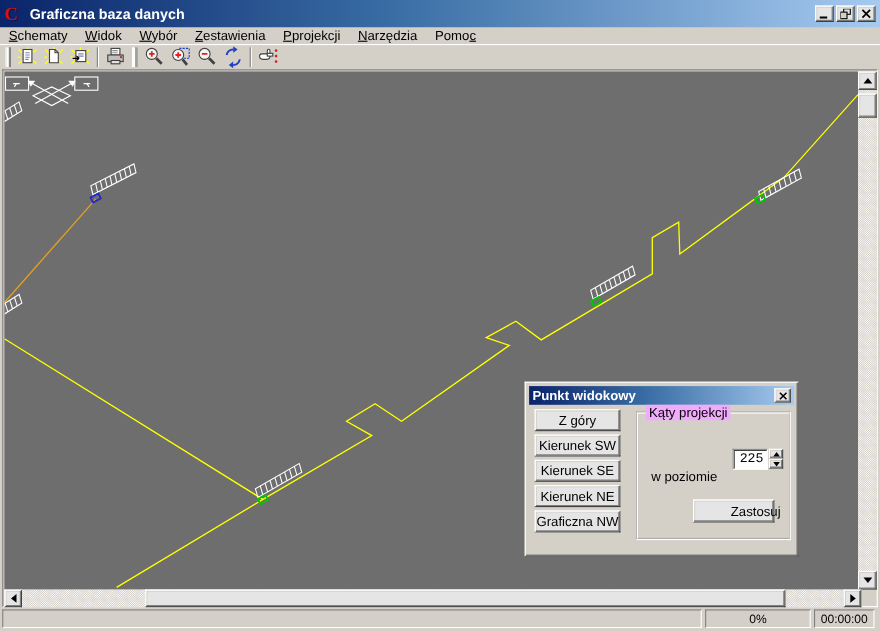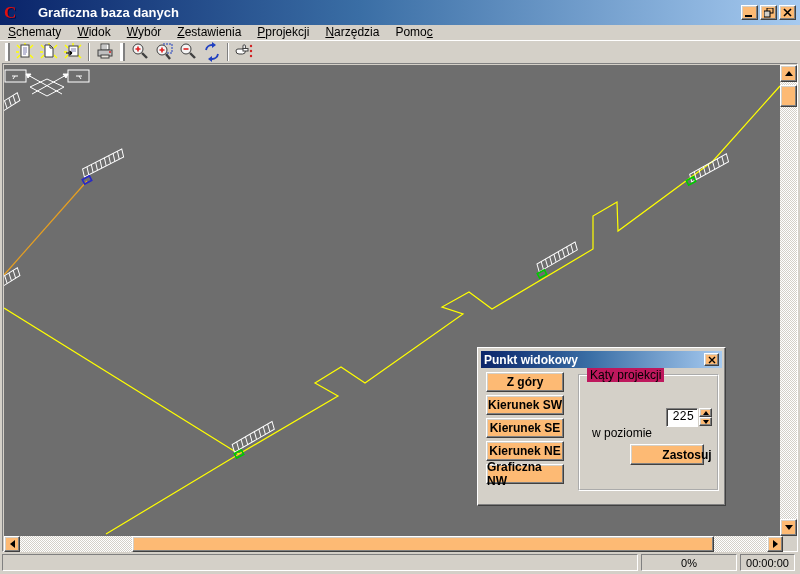--- a/index.html
+++ b/index.html
@@ -1,34 +1,34 @@
 <!DOCTYPE html>
 <html><head>
 <meta charset="utf-8">
 <style>
   * { margin:0; padding:0; box-sizing:border-box; }
   html,body { width:800px; height:574px; overflow:hidden; }
   body { font-family:"Liberation Sans", sans-serif; font-size:12px; background:#d4d0c8; color:#000; }
   #app { position:relative; width:800px; height:574px; background:#d4d0c8; }
 
   
-  .raised { background:#fdba74; border:1px solid; border-color:#ffffff #404040 #404040 #ffffff; box-shadow:inset -1px -1px 0 #808080, inset 1px 1px 0 #d4d0c8;font-weight:bold; }
+  .raised { background:#e5e5e5; border:1px solid; border-color:#ffffff #404040 #404040 #ffffff; box-shadow:inset -1px -1px 0 #808080, inset 1px 1px 0 #d4d0c8; }
   .deep   { border:1px solid; border-color:#808080 #ffffff #ffffff #808080; box-shadow:inset 1px 1px 0 #404040; background:#fff; }
   .checker { background-color:#d4d0c8;
     background-image:linear-gradient(45deg,#ffffff 25%,transparent 25%,transparent 75%,#ffffff 75%),
                      linear-gradient(45deg,#ffffff 25%,transparent 25%,transparent 75%,#ffffff 75%);
     background-size:2px 2px; background-position:0 0,1px 1px; }
 
   
   #titlebar { position:absolute; left:0; top:0; width:800px; height:25px;
     background:linear-gradient(90deg,#0a246a 0%,#3a6ea5 45%,#a6caf0 100%);
     display:flex; align-items:center; padding:0 4px; }
   #app-logo { width:18px; height:18px; color:#e01010; font-weight:bold; font-size:17px; line-height:18px;
     text-shadow:1px 1px 0 #001050; font-family:"Liberation Serif", serif; }
-  #title-text { color:#fff; font-weight:bold; font-size:13px; margin-left:16px; flex:1; }
+  #title-text { color:#fff; font-weight:bold; font-size:13px; margin-left:5px; flex:1; }
   .tbtn { width:17px; height:15px; margin-left:2px; display:flex; align-items:center; justify-content:center; }
   .tbtn svg { display:block; }
 
   
   #menubar { position:absolute; left:0; top:25px; width:800px; height:15px; display:flex; align-items:center; background:#d4d0c8; }
   .menu-item { padding:0 8px; height:15px; line-height:15px; cursor:default; white-space:nowrap; }
 
   
   #toolbar { position:absolute; left:0; top:40px; width:800px; height:23px; background:#d4d0c8;
     border-top:1px solid #ffffff; display:flex; align-items:center; padding-left:2px; }
@@ -73,30 +73,30 @@
   #dialog { position:absolute; left:477px; top:347px; width:249px; height:159px; background:#d4d0c8;
     border:1px solid; border-color:#ffffff #404040 #404040 #ffffff; box-shadow:inset -1px -1px 0 #808080, inset 1px 1px 0 #d4d0c8; z-index:10; }
   #dialog-titlebar { position:absolute; left:3px; top:3px; width:241px; height:17px;
     background:linear-gradient(90deg,#0a246a 0%,#3a6ea5 45%,#a6caf0 100%);
     display:flex; align-items:center; padding:0 3px; }
   #dialog-title { color:#fff; font-weight:bold; font-size:12px; flex:1; }
   #dialog-close { width:15px; height:13px; display:flex; align-items:center; justify-content:center; }
   .dir-col { position:absolute; left:8px; top:24px; width:78px; }
   .dir-btn { width:78px; height:20px; margin-bottom:3px; display:flex; align-items:center; justify-content:center; font-size:12px; }
   #groupbox { position:absolute; left:100px; top:26px; width:141px; height:117px; border:2px groove #ffffff; }
-  #group-title { position:absolute; left:7px; top:-8px; background:#be185d; padding:0 3px; font-size:12px; }
+  #group-title { position:absolute; left:7px; top:-8px; background:#f0abfc; padding:0 3px; font-size:12px; }
   .field-row { position:absolute; left:12px; display:flex; align-items:center; }
   #row-horiz { top:19px; } #row-vert { top:43px; }
   .field-label { width:62px; font-size:12px;margin-top:31px; }
   .spin-input { width:32px; height:19px; font-size:12px; text-align:right; padding:1px 3px 0 0; font-family:Liberation Mono, monospace;margin-left:12px; }
   .spinner { width:13px; height:19px; display:flex; flex-direction:column; margin-left:1px; }
   .spin-btn { width:13px; height:9px; display:flex; align-items:center; justify-content:center; }
   .sarr-up { border-left:3px solid transparent; border-right:3px solid transparent; border-bottom:4px solid #000; }
   .sarr-down { border-left:3px solid transparent; border-right:3px solid transparent; border-top:4px solid #000; }
-  #apply-btn { position:absolute; left:50px; top:68px; width:74px; height:21px; display:flex; align-items:center; justify-content:center; font-size:12px;padding-left:40px; }
+  #apply-btn { position:absolute; left:50px; top:78px; width:74px; height:21px; display:flex; align-items:center; justify-content:center; font-size:12px;padding-left:40px; }
 </style>
 </head>
 <body>
 
 <div id="app">
 
   <div id="titlebar">
     <div id="app-logo">C</div>
     <div id="title-text">Graficzna baza danych</div>
     <div class="tbtn raised">

